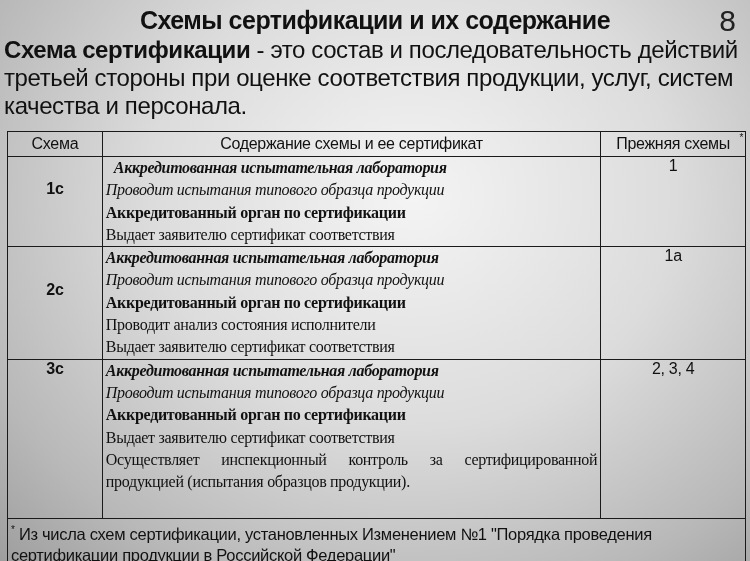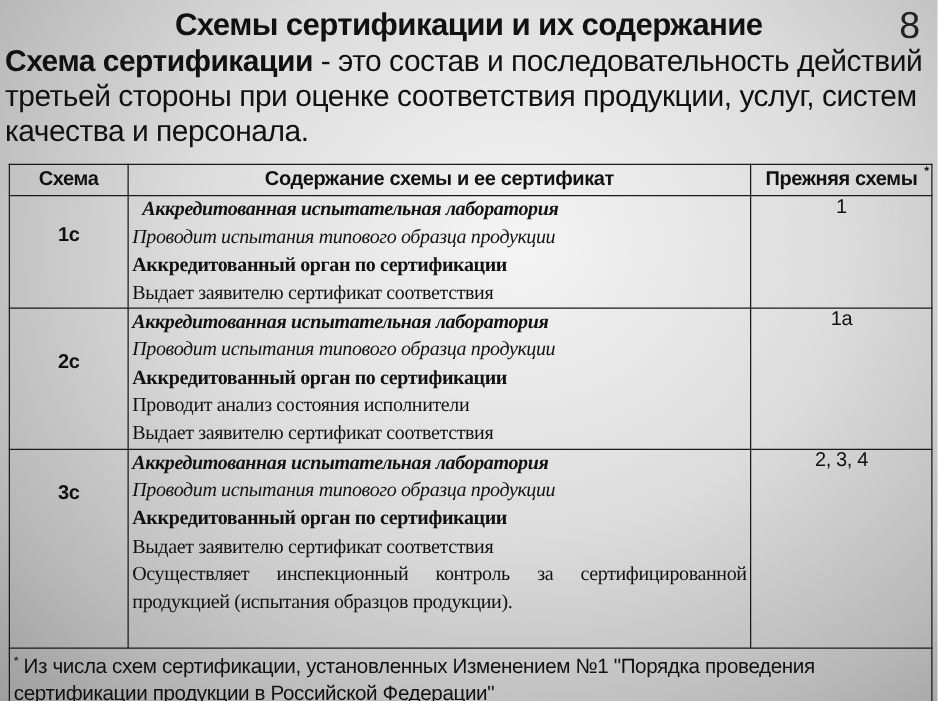--- a/index.html
+++ b/index.html
@@ -22,21 +22,21 @@
   }
   .intro b { font-weight:bold; }
   table.schemes {
     position:absolute; left:7px; top:131px; width:739px;
     border-collapse:collapse; font-size:16px; letter-spacing:-0.3px;
   }
   table.schemes td, table.schemes th {
     border:1.5px solid #1a1a1a; padding:0 3px;
   }
   table.schemes th {
-    font-weight:bold; height:24px; text-align:center; font-size:16px;
+    font-weight:normal; height:24px; text-align:center; font-size:16px;
   }
   th.sup { position:relative; }
   th.sup sup { font-size:10px; position:absolute; right:2px; top:0; }
   td.scheme { width:88px; text-align:center; vertical-align:middle; }
   td.scheme span { display:block; margin-top:-22px;font-weight:bold; }
   td.prev { width:138px; text-align:center; vertical-align:top; padding-top:26px; }
   td.content { width:492px; vertical-align:top; }
   .ln { display:block; line-height:22.3px; white-space:nowrap;font-family:Liberation Serif, serif; }
   .ln.bi { font-weight:bold; font-style:italic; }
   .ln.i { font-style:italic; }
@@ -83,21 +83,21 @@
       <td class="content">
         <span class="ln bi">Аккредитованная испытательная лаборатория</span>
         <span class="ln i">Проводит испытания типового образца продукции</span>
         <span class="ln b">Аккредитованный орган по сертификации</span>
         <span class="ln">Проводит анализ состояния исполнители</span>
         <span class="ln">Выдает заявителю сертификат соответствия</span>
       </td>
       <td class="prev">1а</td>
     </tr>
     <tr style="height:159px">
-      <td class="scheme" style="vertical-align:top;padding-top:26px">
+      <td class="scheme" style="vertical-align:top;">
           <span style="margin-top:0">3с</span>
         </td>
       <td class="content">
         <span class="ln bi">Аккредитованная испытательная лаборатория</span>
         <span class="ln i">Проводит испытания типового образца продукции</span>
         <span class="ln b">Аккредитованный орган по сертификации</span>
         <span class="ln">Выдает заявителю сертификат соответствия</span>
         <span class="ln just">Осуществляет инспекционный контроль за сертифицированной продукцией (испытания образцов продукции).</span>
       </td>
       <td class="prev">2, 3, 4</td>

